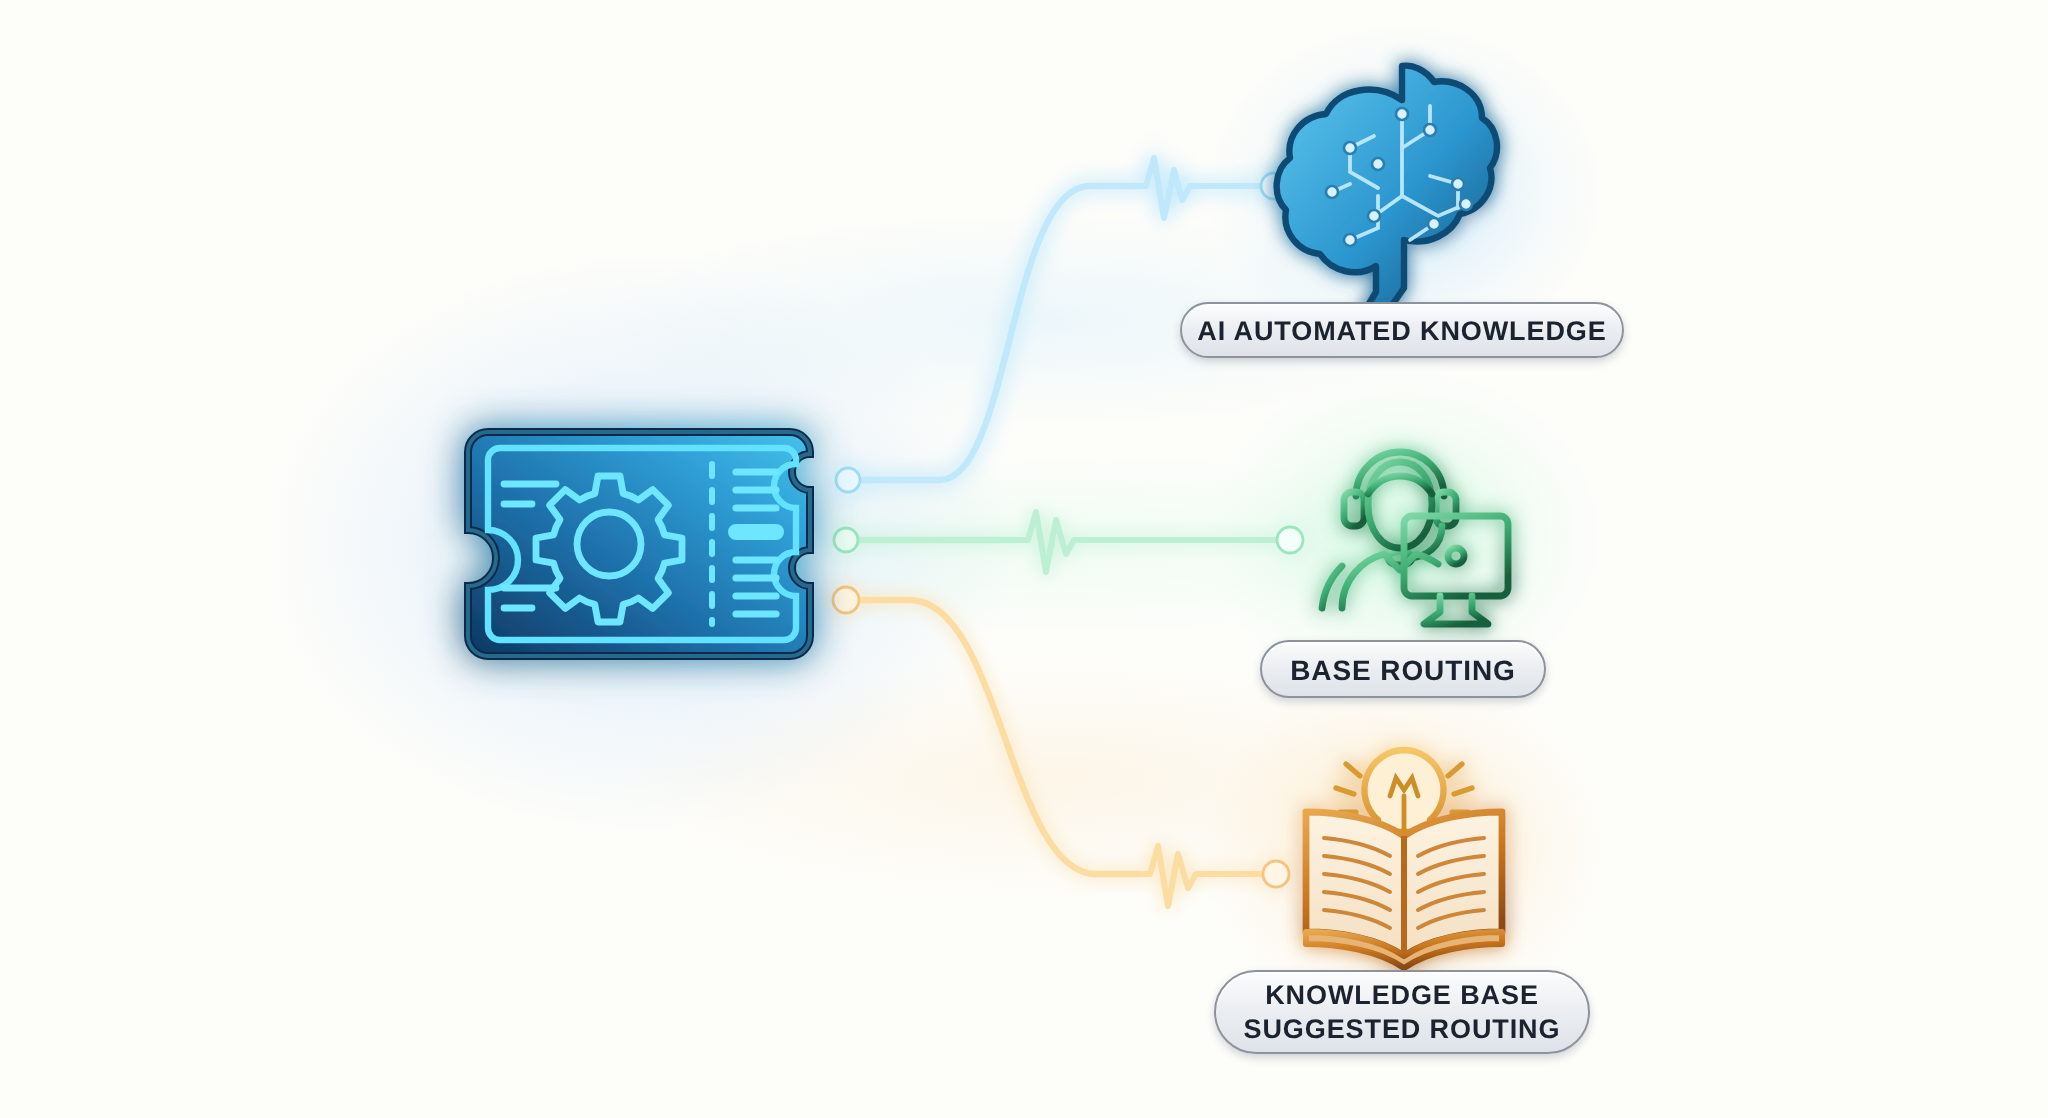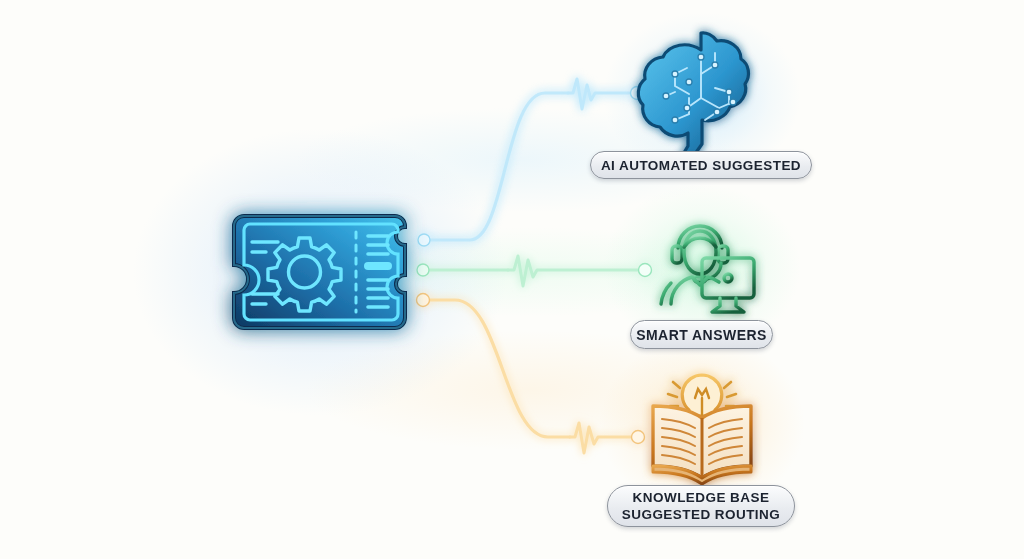--- a/index.html
+++ b/index.html
@@ -275,25 +275,25 @@
         <path d="M742,437 c-12,1 -24,4 -33,9"></path>
         <path d="M742,446 c-12,1 -24,4 -33,9"></path>
         <path d="M742,455 c-12,1 -24,4 -33,9"></path>
       </g>
       <path d="M653,466 c16,0 36,3 49,12 c13,-9 33,-12 49,-12 l0,6
                c-16,0 -36,3 -49,12 c-13,-9 -33,-12 -49,-12 Z" fill="#e6b474" stroke="url(#bookGrad)" stroke-width="3" stroke-linejoin="round"></path>
     </g>
   </svg>
 
   <div class="pill" id="pill-ai">
-    <span>AI AUTOMATED SUGGESTED</span>
+    <span>AI AUTOMATED KNOWLEDGE</span>
   </div>
 
   <div class="pill" id="pill-routing">
-    <span>SMART ANSWERS</span>
+    <span>BASE ROUTING</span>
   </div>
 
   <div class="pill" id="pill-kb">
     <span>KNOWLEDGE BASE</span>
     <span>SUGGESTED ROUTING</span>
   </div>
 
 </div>
 
 </body></html>

